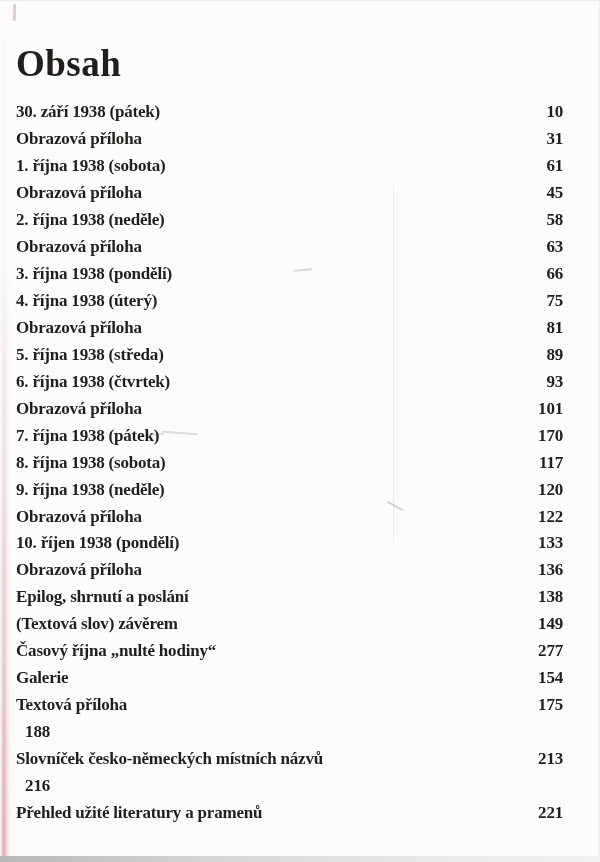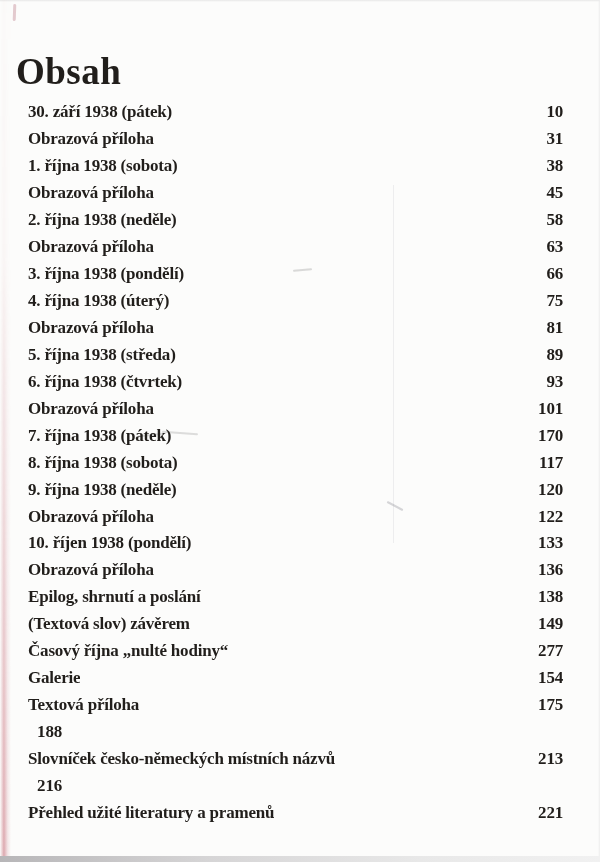--- a/index.html
+++ b/index.html
@@ -36,24 +36,24 @@
     background:rgba(125,125,125,0.28);transform:rotate(-5deg);border-radius:2px;}
   .smudge-squiggle{position:absolute;left:138px;top:430px;width:60px;height:8px;}
   .smudge-squiggle span{position:absolute;background:rgba(145,145,145,0.30);height:2px;border-radius:2px;}
   .smudge-squiggle .s1{left:0;top:4px;width:26px;transform:rotate(-6deg);}
   .smudge-squiggle .s2{left:24px;top:2px;width:36px;transform:rotate(4deg);}
   .smudge-tilde{position:absolute;left:386px;top:505px;width:18px;height:2px;
     background:rgba(130,132,140,0.32);transform:rotate(28deg);border-radius:2px;}
   
   .title{
     position:absolute;left:16px;top:44px;
-    font-size:37px;font-weight:bold;letter-spacing:0.5px;line-height:1.1;margin-top:8px;
+    font-size:37px;font-weight:bold;letter-spacing:0.5px;line-height:1.1;
   }
   .toc{
-    position:absolute;left:28px;top:99px;right:37px;
+    position:absolute;left:16px;top:99px;right:37px;
     display:flex;flex-direction:column;
   }
   .toc-row{
     height:26.95px;display:flex;align-items:center;
     justify-content:space-between;
     font-size:17px;font-weight:bold;letter-spacing:-0.2px;
     white-space:nowrap;
   }
   .toc-row .lbl{flex:0 1 auto;overflow:hidden;}
   .toc-row .pg{flex:0 0 auto;text-align:right;min-width:34px;}
@@ -84,21 +84,21 @@
       <span class="pg">10</span>
     </div>
 
     <div class="toc-row">
       <span class="lbl">Obrazová příloha</span>
       <span class="pg">31</span>
     </div>
 
     <div class="toc-row">
       <span class="lbl">1. října 1938 (sobota)</span>
-      <span class="pg">38</span>
+      <span class="pg">61</span>
     </div>
 
     <div class="toc-row">
       <span class="lbl">Obrazová příloha</span>
       <span class="pg">45</span>
     </div>
 
     <div class="toc-row">
       <span class="lbl">2. října 1938 (neděle)</span>
       <span class="pg">58</span>

